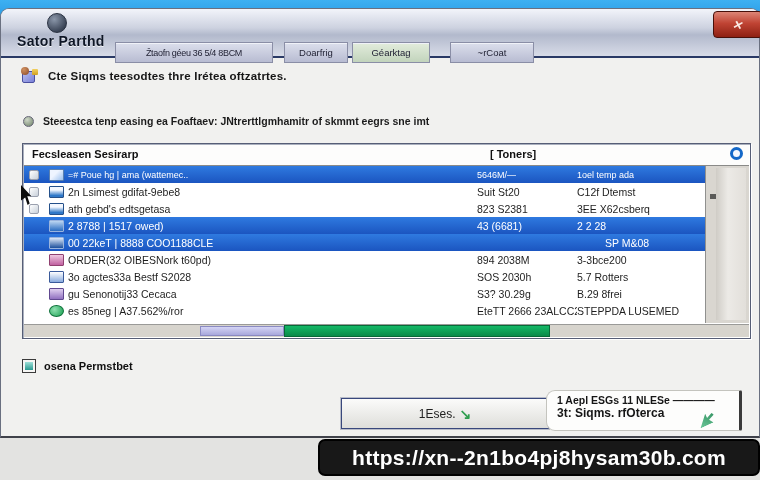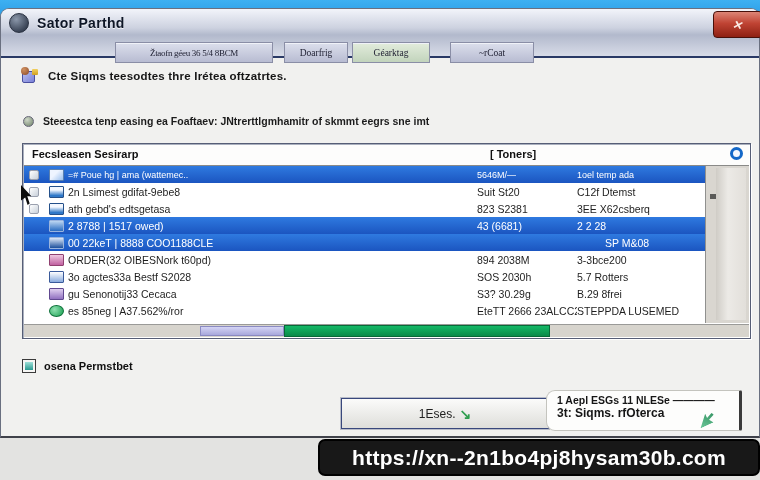--- a/index.html
+++ b/index.html
@@ -10,38 +10,38 @@
     background:linear-gradient(180deg,#3db0f2 0%,#1b86d6 60%,#0f6cc2 100%); }
 
   .window { position:absolute; left:0; top:8px; width:760px; height:430px;
     background:#f1f1ef; border-radius:9px 9px 0 0;
     border:1px solid #6a7080; border-bottom:2px solid #40424a; }
 
   .header { position:relative; height:49px; border-radius:8px 8px 0 0;
     background:linear-gradient(180deg,#f2f4fa 0%,#cdd2e0 40%,#b2b9cc 55%,#d8dce8 100%);
     border-bottom:2px solid #2a3a66; }
 
-  .title-row { position:absolute; left:8px; top:4px; display:flex; align-items:center; }
+  .title-row { position:absolute; left:8px; top:4px; display:flex; align-items:center;flex-direction:column; }
   .app-orb { width:20px; height:20px; border-radius:50%;
     background:radial-gradient(circle at 35% 30%, #8b97aa, #3c4658 70%, #232b3a);
     border:1px solid #2a3242; }
   .title-text { margin-left:8px; font-size:14px; font-weight:bold; color:#0e1626;
     text-shadow:0 1px 0 rgba(255,255,255,.8); letter-spacing:.3px; }
 
   .close-btn { position:absolute; right:-4px; top:2px; width:50px; height:27px;
     background:linear-gradient(180deg,#dd8576 0%,#c04434 45%,#8e2012 100%);
     border:1px solid #48100a; border-radius:4px; color:#fbeae4;
     display:flex; align-items:center; justify-content:center;
     font-size:15px; font-weight:bold; transform:none; cursor:pointer; }
   .close-btn span { transform:rotate(12deg) skewX(-8deg); }
 
   .tab { position:absolute; top:33px; height:21px; display:flex; align-items:center;
     justify-content:center; font-size:9.5px; color:#232436; white-space:nowrap; overflow:hidden;
     background:linear-gradient(180deg,#dcdfec,#b8bcd2); border:1px solid #8a8ea6;
-    box-shadow:inset 0 1px 0 #f0f2f8; cursor:pointer; padding:0 10px;font-family:Liberation Serif, serif; }
+    box-shadow:inset 0 1px 0 #f0f2f8; cursor:pointer; padding:0 10px; }
   .tab1 { left:114px; width:158px; font-size:9px; letter-spacing:-0.3px; }
   .tab2 { left:283px; width:64px; }
   .tab3 { left:351px; width:78px; background:linear-gradient(180deg,#e2ecdc,#c2d4bc); }
   .tab4 { left:449px; width:84px; }
 
   .line1 { position:absolute; left:20px; top:58px; display:flex; align-items:center; }
   .cube-ico { position:relative; width:17px; height:17px; }
   .cube-ico .base { position:absolute; left:1px; top:4px; width:13px; height:12px;
     background:linear-gradient(135deg,#b8c0f0,#7a80d8); border:1px solid #4a50a0; border-radius:2px; }
   .cube-ico .ball { position:absolute; left:0; top:0; width:8px; height:8px; border-radius:50%;

